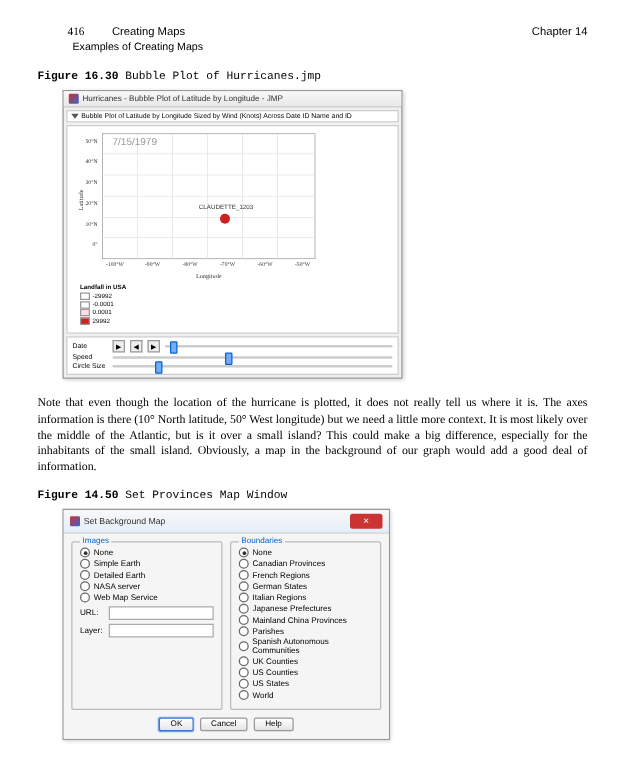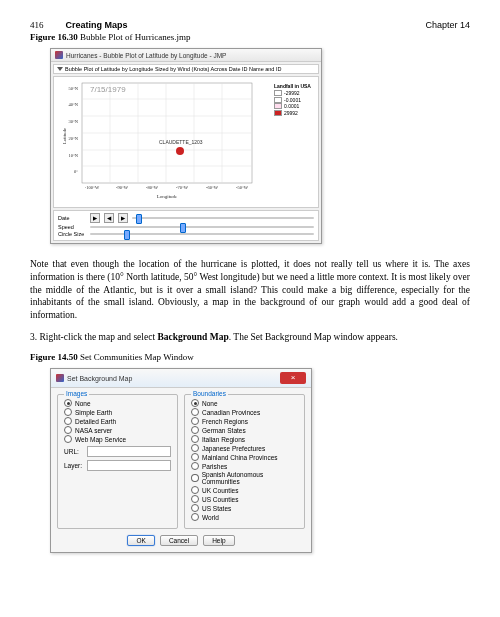--- a/index.html
+++ b/index.html
@@ -17,31 +17,31 @@
   .header {
     display: flex;
     justify-content: space-between;
     font-size: 9px;
     margin-bottom: 2px;
   }
   .header-left {
     display: flex;
     gap: 10px;
   }
-  .page-num { font-weight: normal; }
-  .chapter-title { font-weight: bold; font-family: Arial, sans-serif; padding-left: 12px; }
+  .page-num { font-weight: normal; margin-left: 24px; }
+  .chapter-title { font-weight: normal; font-family: Arial, sans-serif; padding-left: 12px; }
   .header-right { font-family: Arial, sans-serif; }
   .subheader {
     font-family: Arial, sans-serif;
     font-size: 8.5px;
     margin-left: 28px;
     margin-bottom: 14px;
   }
   .figure-label {
-    font-family: Liberation Serif, serif;
+    font-family: Liberation Mono, monospace;
     font-size: 9px;
     margin-bottom: 6px;
   }
   .figure-label b { font-weight: bold; }
   .screenshot-container {
     border: 1px solid #999;
     background: #f0f0f0;
     box-shadow: 1px 1px 3px rgba(0,0,0,0.2);
     margin-bottom: 14px;
   }
@@ -83,20 +83,21 @@
     border-right: 3px solid transparent;
     border-top: 4px solid #555;
   }
   .plot-body {
     background: #fff;
     margin: 0 2px 2px 2px;
     border: 1px solid #ccc;
     padding: 4px 6px 6px 6px;
     position: relative;
     display: flex;
+    flex-direction: column;
   }
   .plot-area-wrap { flex: 1; }
   .plot-svg { display: block; }
   .legend {
     width: 40px;
     font-size: 5px;
     font-family: Arial, sans-serif;
     padding-left: 4px;
     padding-top: 2px;
   }
@@ -240,20 +241,21 @@
 <body>
 
 <div class="page">
   <div class="header">
     <div class="header-left">
       <span class="page-num">416</span>
       <span class="chapter-title">Creating Maps</span>
     </div>
     <span class="header-right">Chapter 14</span>
   </div>
+  <div class="subheader">Examples of Creating Maps</div>
 
   <div class="figure-label">
     <b>Figure 16.30</b>&nbsp;<span>Bubble Plot of Hurricanes.jmp</span>
   </div>
 
   <div class="screenshot-container fig1">
     <div class="win-title">
       <span class="jmp-icon"></span>
       <span>Hurricanes - Bubble Plot of Latitude by Longitude - JMP</span>
     </div>
@@ -334,26 +336,23 @@
         <span class="ctrl-label">Circle Size</span>
         <div class="slider-track">
             <div class="slider-thumb" style="left:15%"></div>
           </div>
       </div>
     </div>
   </div>
 
   <p class="body-text">Note that even though the location of the hurricane is plotted, it does not really tell us where it is. The axes information is there (10° North latitude, 50° West longitude) but we need a little more context. It is most likely over the middle of the Atlantic, but is it over a small island? This could make a big difference, especially for the inhabitants of the small island. Obviously, a map in the background of our graph would add a good deal of information.</p>
 
-  <p class="step-text">
-    <span>3.</span>&nbsp;<span>Right-click the map and select </span><b>Background Map</b><span>. The Set Background Map window appears.</span>
-  </p>
 
   <div class="figure-label">
-    <b>Figure 14.50</b>&nbsp;<span>Set Communities Map Window</span>
+    <b>Figure 14.50</b>&nbsp;<span>Set Provinces Map Window</span>
   </div>
 
   <div class="screenshot-container fig2">
     <div class="win-title2">
       <span style="display:flex;align-items:center;gap:3px;">
         <span class="jmp-icon"></span>
         <span>Set Background Map</span>
       </span>
       <span class="win-close">×</span>
     </div>

